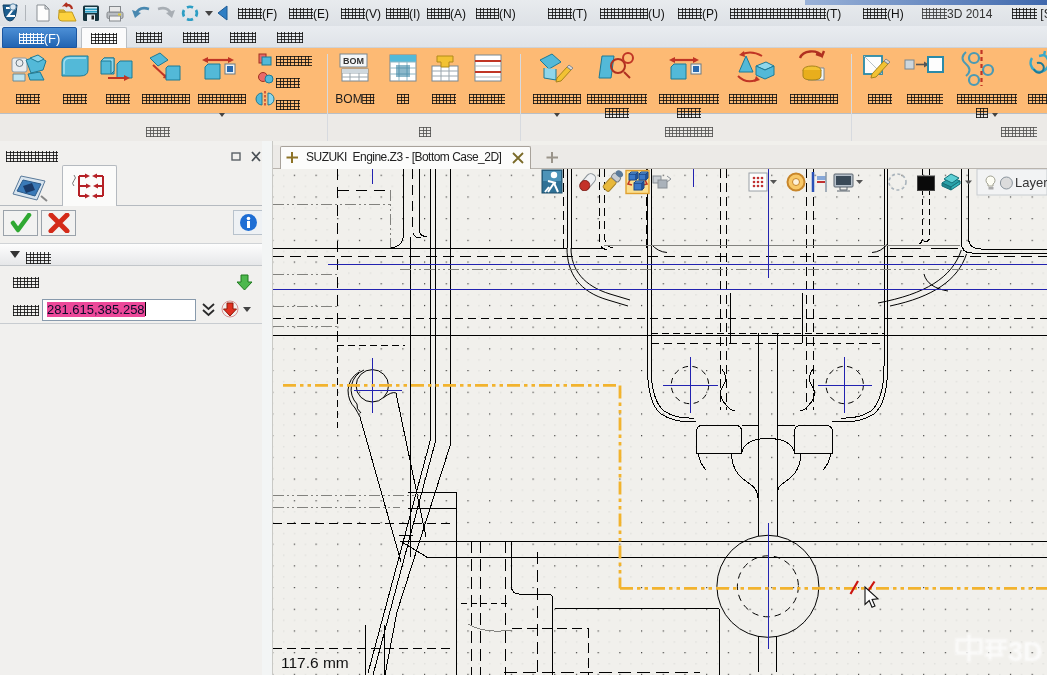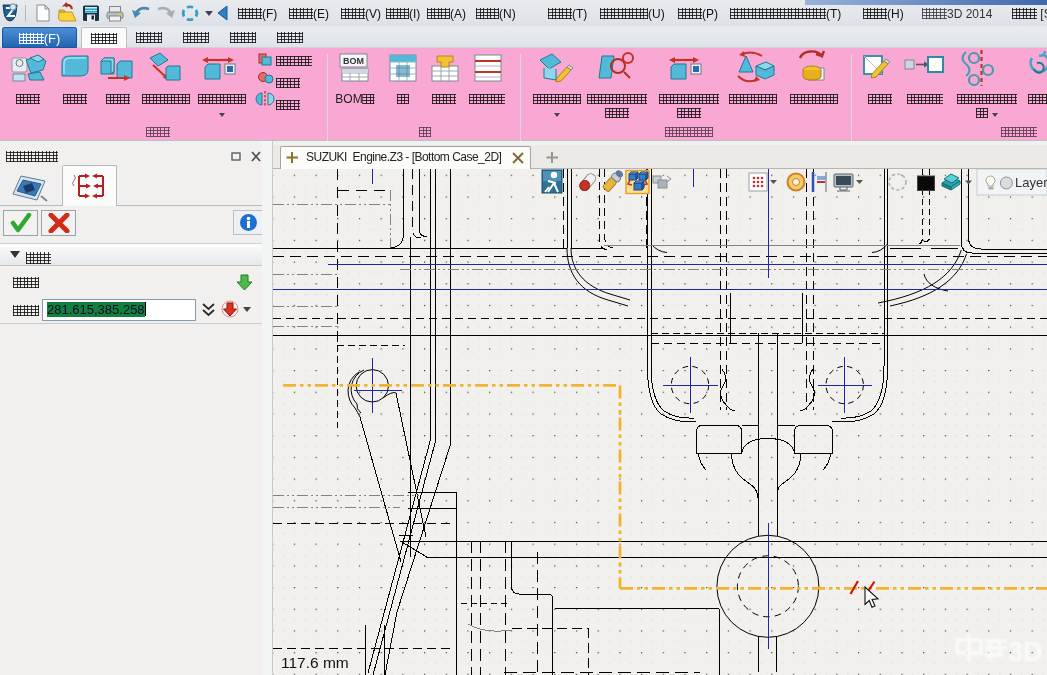--- a/index.html
+++ b/index.html
@@ -12,21 +12,21 @@
 
 #titlebar{position:absolute;left:0;top:0;width:1047px;height:26px;background:linear-gradient(#e8ebee,#dde1e6)}
 #bluecorner{position:absolute;left:805px;top:0;width:242px;height:5px;background:linear-gradient(90deg,#9ab2d8,#3f68ad)}
 .menu{position:absolute;top:7px;height:14px;font-size:12px;color:#111;white-space:nowrap}
 
 #tabrow{position:absolute;left:0;top:26px;width:1047px;height:22px;background:linear-gradient(#e9eCF0,#dfe3e8);border-bottom:1px solid #cdd2d8}
 .rtab{position:absolute;top:1px;height:21px;font-size:13px;line-height:21px;text-align:center;color:#111}
 #ftab{left:2px;width:75px;background:linear-gradient(#4c8fd6,#2264b2);border:1px solid #1c56a0;border-radius:2px 2px 0 0;color:#fff}
 #activetab{left:81px;width:46px;background:#fbfbfc;border:1px solid #b9bec4;border-bottom:none;border-radius:2px 2px 0 0;top:1px;height:22px}
 
-#ribbon{position:absolute;left:0;top:48px;width:1047px;height:93px;background:#f9a8d4;border-bottom:1px solid #b9bfc6}
+#ribbon{position:absolute;left:0;top:48px;width:1047px;height:66px;background:#fdba74;border-bottom:1px solid #b9bfc6}
 .rsep{position:absolute;top:6px;height:128px;width:1px;background:#d7dadf}
 .rlabel{position:absolute;top:77px;font-size:12px;color:#5c636b}
 .rbtn{position:absolute;text-align:center;font-size:12px;color:#1c1c1c}
 .drop{display:inline-block;width:0;height:0;border-left:3.5px solid transparent;border-right:3.5px solid transparent;border-top:4px solid #444}
 
 #lpanel{position:absolute;left:0;top:141px;width:270px;height:534px;background:#f1f0ee;border-right:1px solid #a8aeb4}
 
 #canvas{position:absolute;left:270px;top:141px;width:777px;height:534px;background:#f1f0ec}
 #doctabs{position:absolute;left:0;top:4px;width:777px;height:24px;background:#eceae7;border-bottom:1px solid #b9b4ae}
 </style></head><body>
@@ -314,21 +314,21 @@
  <div class="abs" style="left:0;top:102px;width:270px;height:23px;background:linear-gradient(#fdfdfd,#e6e7e9);border-top:1px solid #d0d3d6;border-bottom:1px solid #c2c6ca">
    <span style="position:absolute;left:10px;top:7px;width:0;height:0;border-left:5px solid transparent;border-right:5px solid transparent;border-top:7px solid #333"></span>
    <span style="position:absolute;left:26px;top:5px"><i class="g" style="width:25px;height:12px"></i></span>
  </div>
 
  <div class="abs" style="left:13px;top:134px;font-size:13px"><i class="g" style="width:26px"></i></div>
  <svg class="abs" style="left:235px;top:132px" width="19" height="19" viewBox="0 0 19 19">
   <path d="M6 2 h7 v7 h4 l-7.5 8 -7.5-8 h4 z" fill="#4db84d" stroke="#1e7a1e"></path>
  </svg>
  <div class="abs" style="left:13px;top:162px;font-size:13px"><i class="g" style="width:26px"></i></div>
- <div class="abs" style="left:42px;top:158px;width:154px;height:22px;background:#fff;border:1px solid #889aac;font-size:13px;line-height:20px;color:#0a0a2a;padding-left:4px"><span style="background:#15803d">281.615,385.258</span><span style="display:inline-block;width:1.5px;height:14px;background:#000;vertical-align:-2px"></span></div>
+ <div class="abs" style="left:42px;top:158px;width:154px;height:22px;background:#fff;border:1px solid #889aac;font-size:13px;line-height:20px;color:#0a0a2a;padding-left:4px"><span style="background:#ec4899">281.615,385.258</span><span style="display:inline-block;width:1.5px;height:14px;background:#000;vertical-align:-2px"></span></div>
  <svg class="abs" style="left:201px;top:161px" width="15" height="15" viewBox="0 0 15 15">
   <path d="M2 2 l5.5 5 5.5-5 M2 8 l5.5 5 5.5-5" stroke="#2a2a2a" stroke-width="1.8" fill="none"></path>
  </svg>
  <svg class="abs" style="left:221px;top:159px" width="18" height="19" viewBox="0 0 18 19">
   <circle cx="9" cy="9" r="8" fill="none" stroke="#d89090"></circle>
   <path d="M6 3 h6 v6 h3.5 l-6.5 7 -6.5-7 h3.5 z" fill="#e03020" stroke="#901808"></path>
  </svg>
  <span class="abs" style="left:243px;top:166px;width:0;height:0;border-left:4px solid transparent;border-right:4px solid transparent;border-top:5px solid #444"></span>
  <div class="abs" style="left:0;top:182px;width:270px;height:1px;background:#c8ccd0"></div>
 </div>

